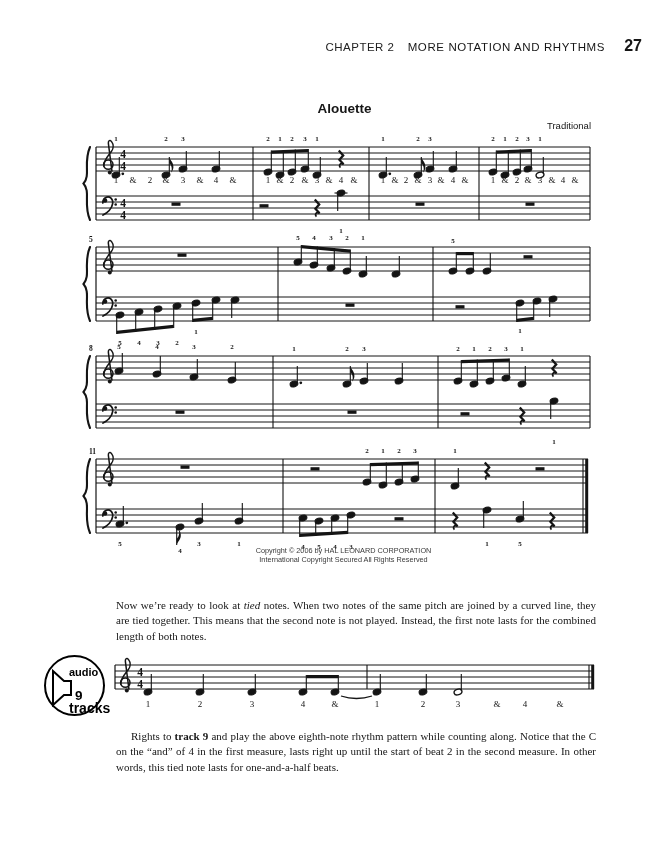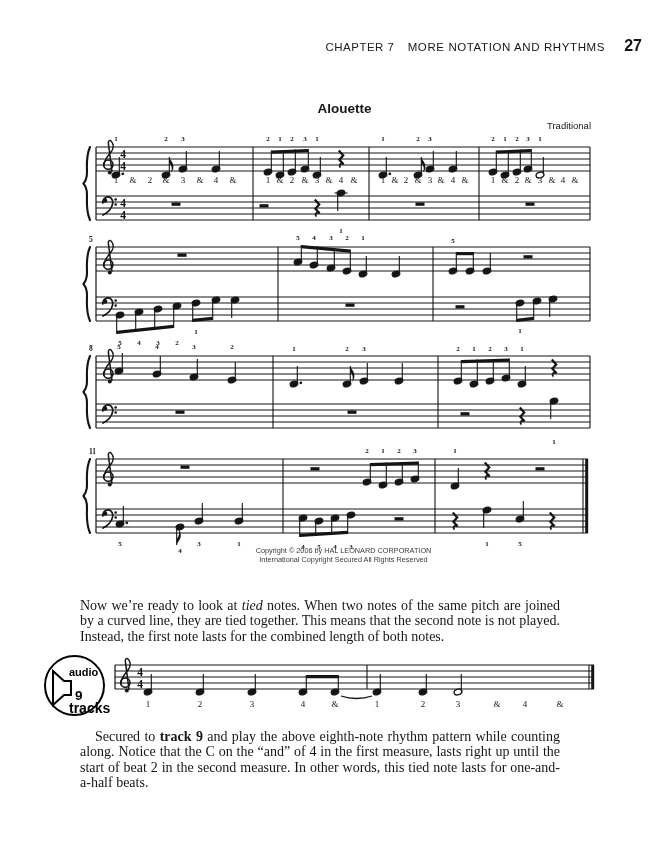--- a/index.html
+++ b/index.html
@@ -13,21 +13,21 @@
   .title{position:absolute;top:101px;left:0;width:100%;text-align:center;
          font-family:"Liberation Sans",sans-serif;font-weight:700;font-size:13.5px;
          transform:translateX(11px);}
   .credit{position:absolute;top:120px;right:76px;font-family:"Liberation Sans",sans-serif;
           font-size:9.5px;}
   .copyright{position:absolute;top:546px;left:0;width:100%;text-align:center;
              font-family:"Liberation Sans",sans-serif;font-size:7.3px;line-height:9px;
              color:#3a3a3a;transform:translateX(10px);}
   .heading{position:absolute;top:579px;left:98px;font-family:"Liberation Sans",sans-serif;
            font-weight:800;font-size:13.5px;letter-spacing:.2px;}
-  .para{position:absolute;left:80px;width:480px;font-size:14px;line-height:15.3px;
+  .para{position:absolute;left:116px;width:480px;font-size:11px;line-height:15.3px;
         text-align:justify;}
   #para-intro{top:598px;}
   #para-listen{top:729px;text-indent:15px;}
   .para .b{font-weight:700;margin-top:8px;}
   .para .i{font-style:italic;}
   .audio-badge{position:absolute;left:44px;top:655px;width:61px;height:61px;
                border:2.2px solid #000;border-radius:50%;box-sizing:border-box;}
   .audio-badge svg{position:absolute;left:4px;top:10px;}
   .ab-t{position:absolute;font-family:"Liberation Sans",sans-serif;font-weight:700;
         color:#000;white-space:nowrap;}
@@ -35,21 +35,21 @@
   .ab-l2{left:23px;top:19px;font-size:14px;margin-top:24px;}
   .ab-n{left:29px;top:31px;font-size:13.5px;}
   svg.score{position:absolute;left:0;top:0;pointer-events:none;}
 </style>
 </head>
 <body>
 
 <div class="page">
 
   <div class="hdr">
-    <span class="ch">CHAPTER 7</span>
+    <span class="ch">CHAPTER 2</span>
     <span class="ti">MORE NOTATION AND RHYTHMS</span>
     <span class="pg">27</span>
   </div>
 
   <div class="title">Alouette</div>
   <div class="credit">Traditional</div>
 
   <svg class="score" id="score-svg" width="667" height="864" viewBox="0 0 667 864">
       <g>
         <line x1="96" y1="147" x2="590" y2="147" stroke="#141414" stroke-width="1"></line>
@@ -546,15 +546,15 @@
 
   <div class="audio-badge">
     <svg width="22" height="42" viewBox="0 0 22 42">
       <path d="M21,14 L14,14 L3,4 L3,38 L14,28 L21,28 Z" fill="#fff" stroke="#000" stroke-width="2"></path>
     </svg>
     <span class="ab-t ab-l1">audio</span>
     <span class="ab-t ab-l2">tracks</span>
     <span class="ab-t ab-n">9</span>
   </div>
 
-  <div class="para" id="para-listen"><span>Secured to </span><span class="b">track 9</span><span> and play the above eighth-note rhythm pattern while counting along. Notice that the C on the “and” of 4 in the first measure, lasts right up until the start of beat 2 in the second measure. In other words, this tied note lasts for one-and-a-half beats.</span></div>
+  <div class="para" id="para-listen"><span>Rights to </span><span class="b">track 9</span><span> and play the above eighth-note rhythm pattern while counting along. Notice that the C on the “and” of 4 in the first measure, lasts right up until the start of beat 2 in the second measure. In other words, this tied note lasts for one-and-a-half beats.</span></div>
 
 </div>
 
 </body></html>

